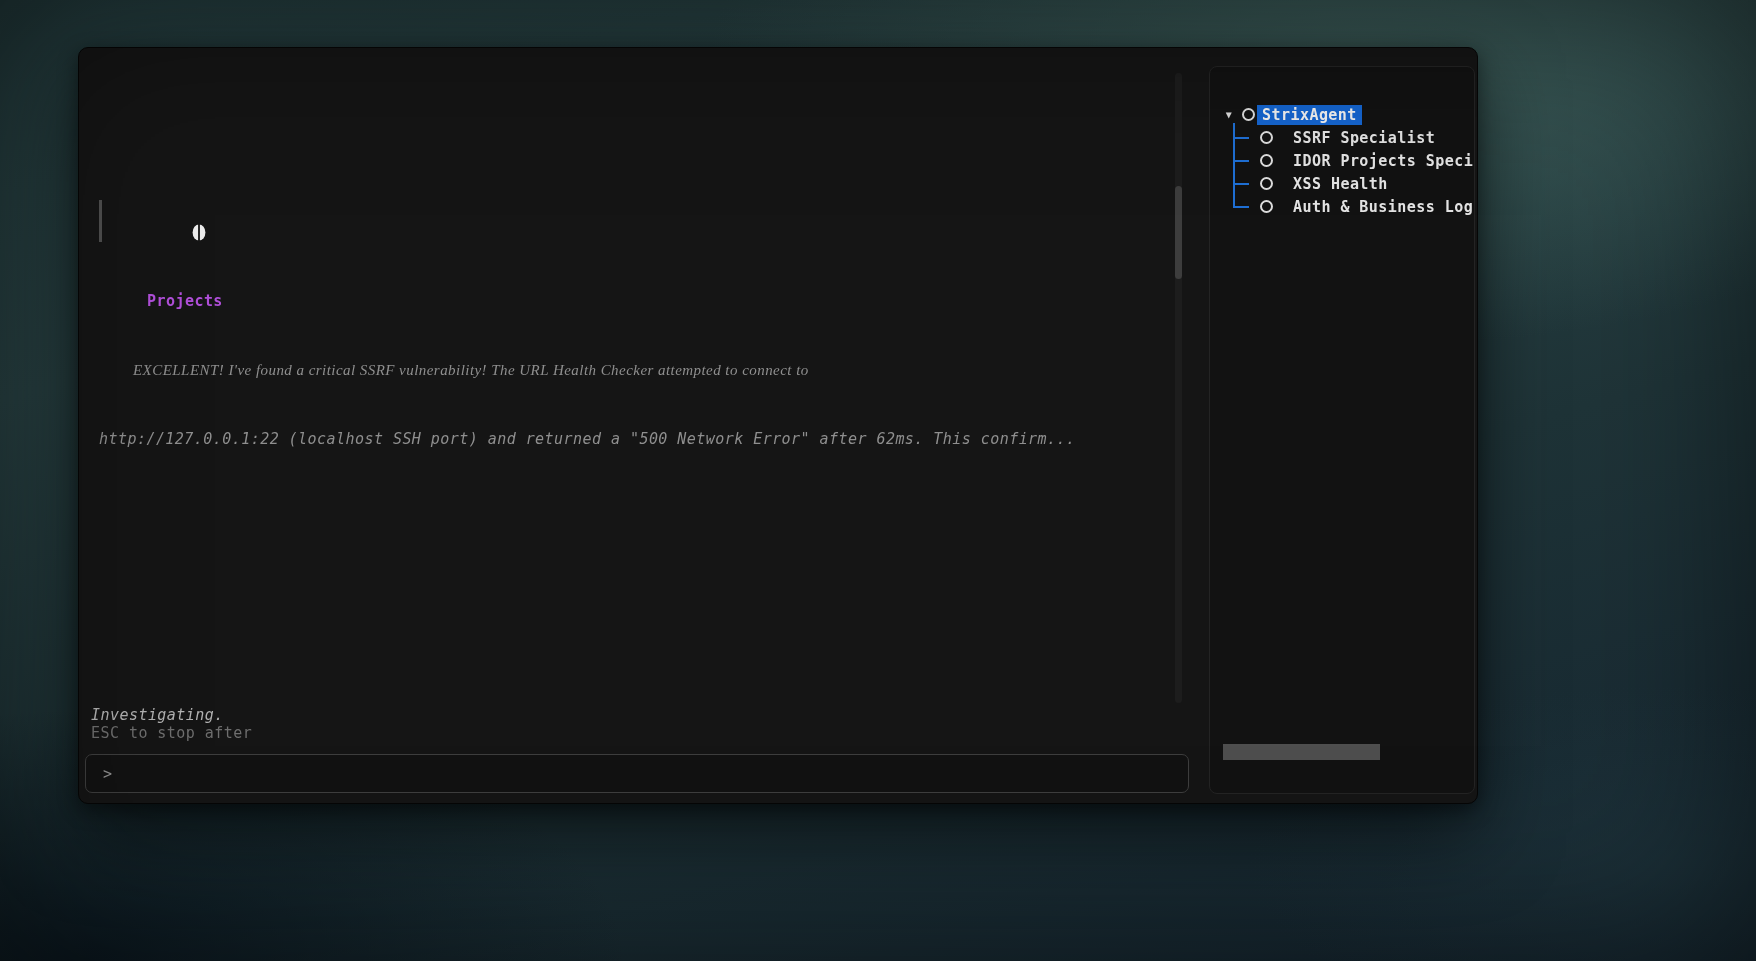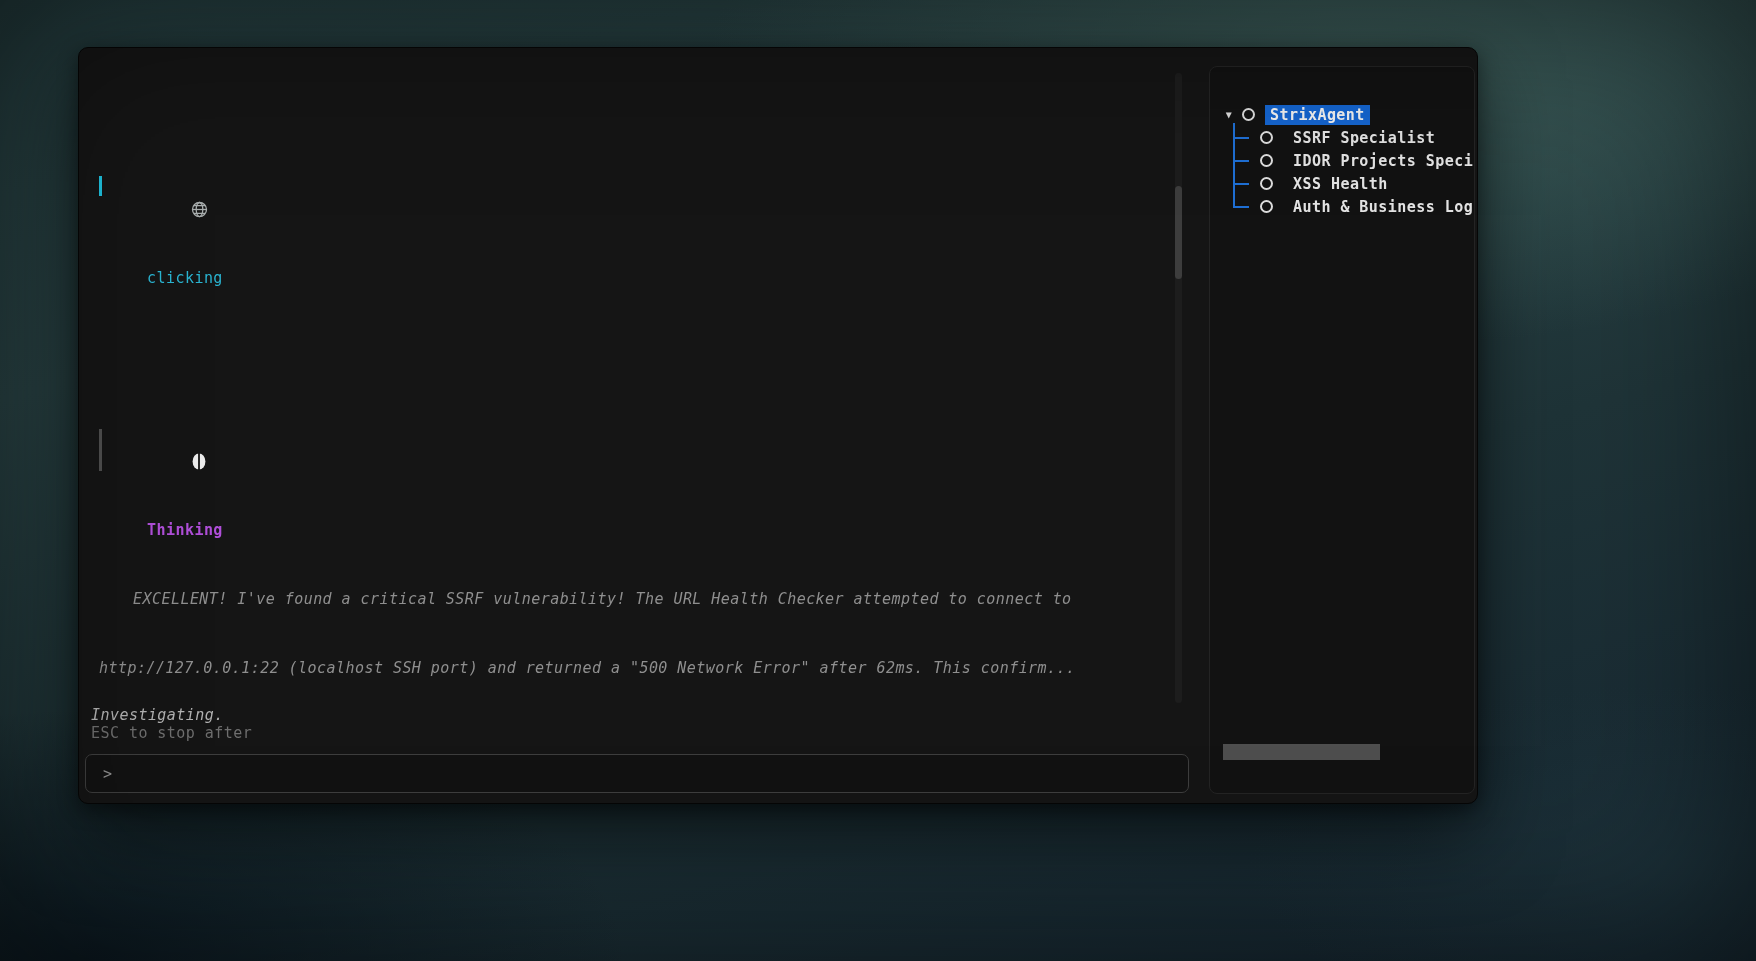--- a/index.html
+++ b/index.html
@@ -35,21 +35,21 @@
 
   .entry{ position:relative; margin-bottom:22px; }
   .entry .gbar{ position:absolute; left:0; top:1px; width:3px; background:#1fc0dd; height:20px; }
   .entry .tbar{ position:absolute; left:0; top:2px; width:3px; background:#4f4f4f; }
   .t1 .tbar{ height:42px; }
   .entry .icon{ position:absolute; left:16px; top:3px; width:17px; height:17px; }
 
   .action-row{ padding-left:48px; color:#2ab5d2; }
   .t-label{ padding-left:48px; color:#b04fd9; font-weight:bold; }
   .t-line{ color:#8f8f8f; font-style:italic; min-height:23px; }
-  .ind34{ padding-left:34px; }
+  .ind34{ padding-left:34px;font-family:Liberation Serif, serif; }
 
   
   .status-row{ position:absolute; left:12px; top:658px; width:1098px;
     display:flex; justify-content:space-between; font-size:15px; letter-spacing:.45px;flex-direction:column; }
   .status-msg{ color:#b2b2b2; font-style:italic; }
   .status-hint{ color:#6e6e6e; }
 
   .input-box{ position:absolute; left:6px; top:706px; width:1104px; height:39px;
     border:1px solid #3e3e3e; border-radius:7px; background:#121212;
     display:flex; align-items:center; padding-left:17px; }
@@ -59,58 +59,46 @@
   
   .sidebar{ position:absolute; left:1130px; top:18px; width:266px; height:728px;
     background:#121212; border:1px solid #242424; border-radius:8px; overflow:hidden; }
   .tree{ position:relative; padding-top:36px; font-size:15px; letter-spacing:.45px;
     font-weight:bold; color:#e3e3e3; }
   .tree-row{ height:23px; display:flex; align-items:center; white-space:pre; overflow:hidden; }
   .tw{ display:inline-block; width:14px; margin-left:12px; color:#dcdcdc; font-size:10px;
     text-align:center; flex:none; }
   .tree-circle{ flex:none; width:13px; height:13px; border:2px solid #dcdcdc;
     border-radius:50%; margin-left:6px; }
-  .root-label{ margin-left:10px; background:#1565d0; color:#f2f2f2; padding:1px 5px; }
+  .root-label{ margin-left:2px; background:#1565d0; color:#f2f2f2; padding:1px 5px; }
   .child-row{ padding-left:44px; }
   .child-label{ margin-left:20px; }
   .tree-lines{ position:absolute; left:23px; top:56px; width:2px; height:85px; background:#1f6fd4; }
   .tree-stub{ position:absolute; left:23px; width:16px; height:2px; background:#1f6fd4; }
   .stub1{ top:70px; } .stub2{ top:93px; } .stub3{ top:116px; } .stub4{ top:139px; }
   .progress-bar{ position:absolute; left:13px; top:677px; width:157px; height:16px;
     background:#4e4e4e; }
 </style>
 </head>
 <body>
 
 <div class="window">
 
   <div class="log-area">
 
-    <div class="entry">
-      <span class="gbar"></span>
-      <span class="icon">
-        <svg viewBox="0 0 16 16" width="17" height="17" fill="none" stroke="#a9aeae" stroke-width="1.2">
-          <circle cx="8" cy="8" r="6.6"></circle>
-            <ellipse cx="8" cy="8" rx="3.1" ry="6.6"></ellipse>
-          <line x1="1.4" y1="8" x2="14.6" y2="8"></line>
-            <path d="M2.6 4.4h10.8M2.6 11.6h10.8"></path>
-        </svg>
-      </span>
-      <div class="action-row">clicking</div>
-    </div>
 
     <div class="entry t1">
       <span class="tbar"></span>
       <span class="icon">
         <svg viewBox="0 0 16 17" width="16" height="17">
           <ellipse cx="8" cy="8.5" rx="6.4" ry="8" fill="#ececec"></ellipse>
           <rect x="7.1" y="0" width="1.8" height="17" fill="#151515"></rect>
         </svg>
       </span>
-      <div class="t-label">Thinking</div>
+      <div class="t-label">Projects</div>
       <div class="t-line ind34">EXCELLENT! I've found a critical SSRF vulnerability! The URL Health Checker attempted to connect to</div>
       <div class="t-line">http://127.0.0.1:22 (localhost SSH port) and returned a "500 Network Error" after 62ms. This confirm...</div>
     </div>
 
     
 
     
 
     
 

